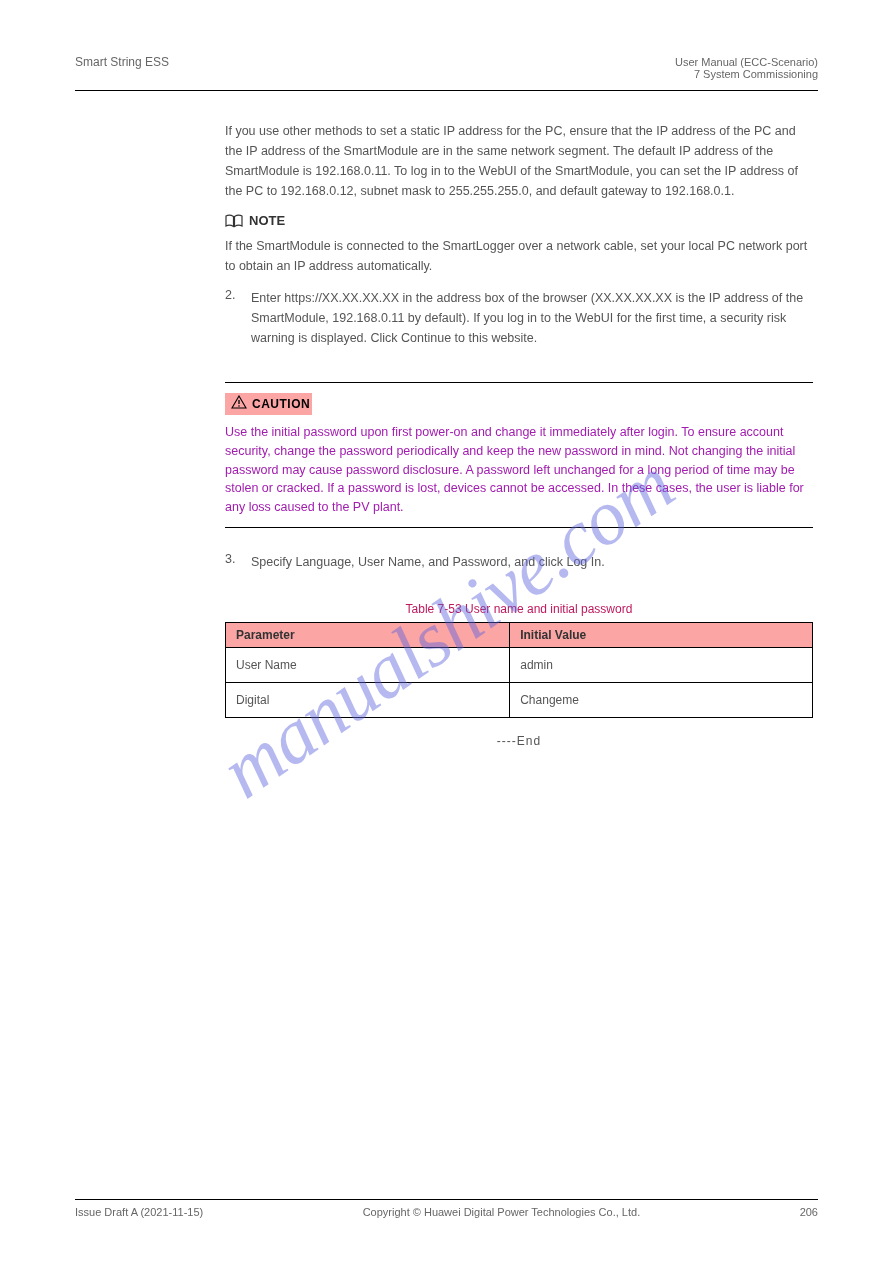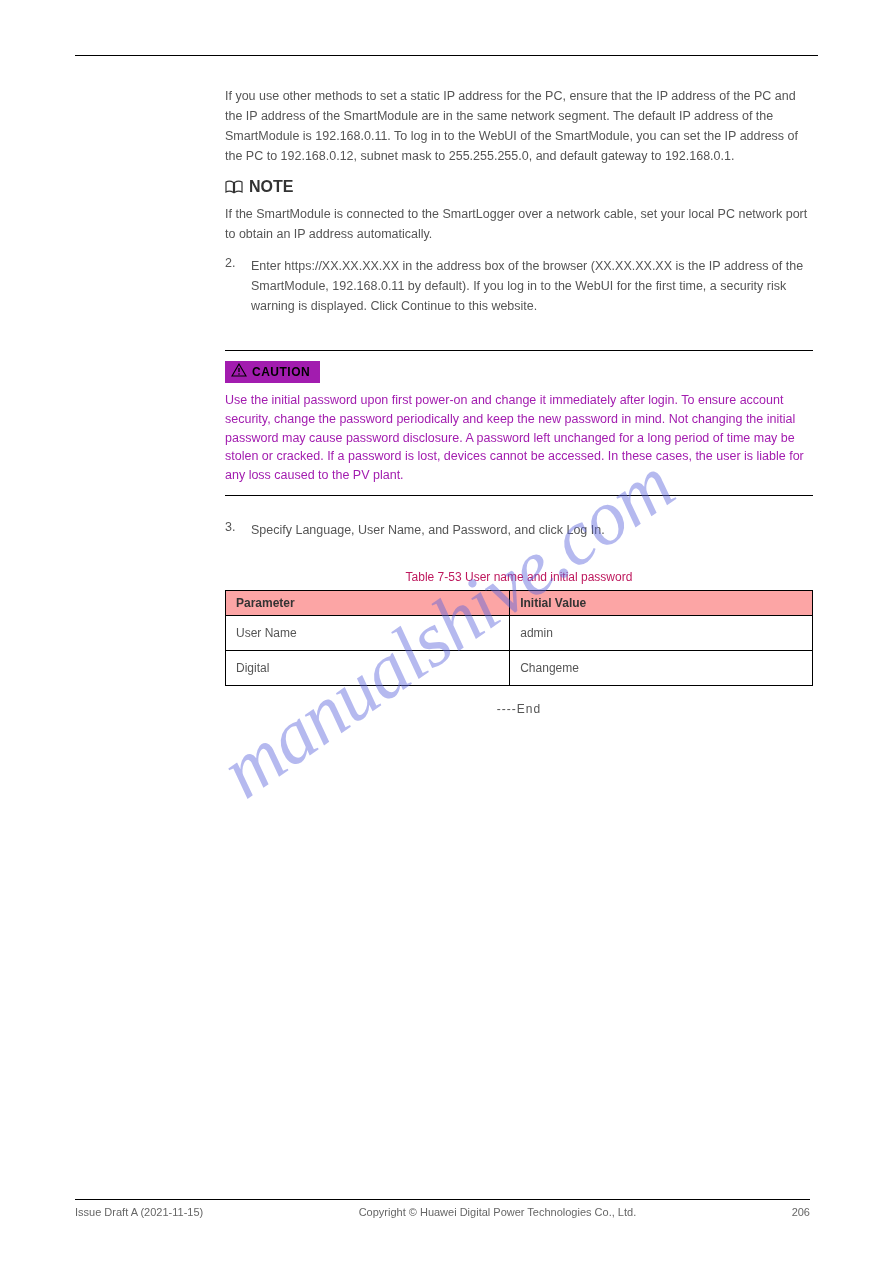--- a/index.html
+++ b/index.html
@@ -41,21 +41,21 @@
     margin-bottom: 12px;
   }
   .note-line, .caution-callout {
     display: flex;
     align-items: center;
     gap: 6px;
     margin-bottom: 8px;
   }
   .note-label {
     font-weight: 600;
-    font-size: 16px;
+    font-size: 13px;
     color: #333;
   }
   .numbered-step {
     display: flex;
     gap: 8px;
     margin-bottom: 12px;
   }
   .step-num {
     font-size: 12.5px;
     color: #555;
@@ -65,22 +65,22 @@
     flex: 1;
   }
   .callout-box {
     border-top: 1px solid #000;
     border-bottom: 1px solid #000;
     padding: 10px 0 10px 0;
     margin: 18px 0 24px 0;
   }
   .caution-badge {
     display: inline-flex;
-    background: #a21caf;
-    padding: 2px 10px 2px 6px;
+    background: #fca5a5;
+    padding: 2px 2px 2px 6px;
     align-items: center;
     gap: 5px;
     margin-bottom: 8px;
   }
   .caution-badge .tri {
     display: inline-block;
   }
   .caution-label {
     font-weight: 700;
     font-size: 12px;
@@ -121,21 +121,21 @@
   .end-dashes {
     text-align: center;
     font-size: 12px;
     letter-spacing: 1px;
     color: #555;
   }
   .footer {
     position: absolute;
     bottom: 45px;
     left: 75px;
-    right: 83px;
+    right: 75px;
   }
   .footer-rule {
     border: none;
     border-top: 1px solid #000;
     margin-bottom: 6px;
   }
   .footer-line {
     display: flex;
     justify-content: space-between;
     font-size: 11px;
@@ -154,20 +154,27 @@
     pointer-events: none;
     user-select: none;
     letter-spacing: -1px;
   }
   .book-icon svg { display: block; }
 </style>
 </head>
 <body>
 
 <div class="page">
+  <div class="header">
+    <div class="header-left">Smart String ESS</div>
+    <div class="header-right">
+      <div>User Manual (ECC-Scenario)</div>
+      <div>7 System Commissioning</div>
+    </div>
+  </div>
   <hr class="header-rule">
 
   <div class="content">
 
     <p>If you use other methods to set a static IP address for the PC, ensure that the IP address of the PC and the IP address of the SmartModule are in the same network segment. The default IP address of the SmartModule is 192.168.0.11. To log in to the WebUI of the SmartModule, you can set the IP address of the PC to 192.168.0.12, subnet mask to 255.255.255.0, and default gateway to 192.168.0.1.</p>
 
     <div class="note-line">
       <span class="book-icon">
         <svg width="18" height="14" viewBox="0 0 18 14">
           <path d="M1 2 C3 1 6 1 8.5 2.5 L8.5 12.5 C6 11 3 11 1 12 Z M17 2 C15 1 12 1 9.5 2.5 L9.5 12.5 C12 11 15 11 17 12 Z" fill="none" stroke="#333" stroke-width="1.2"></path>

